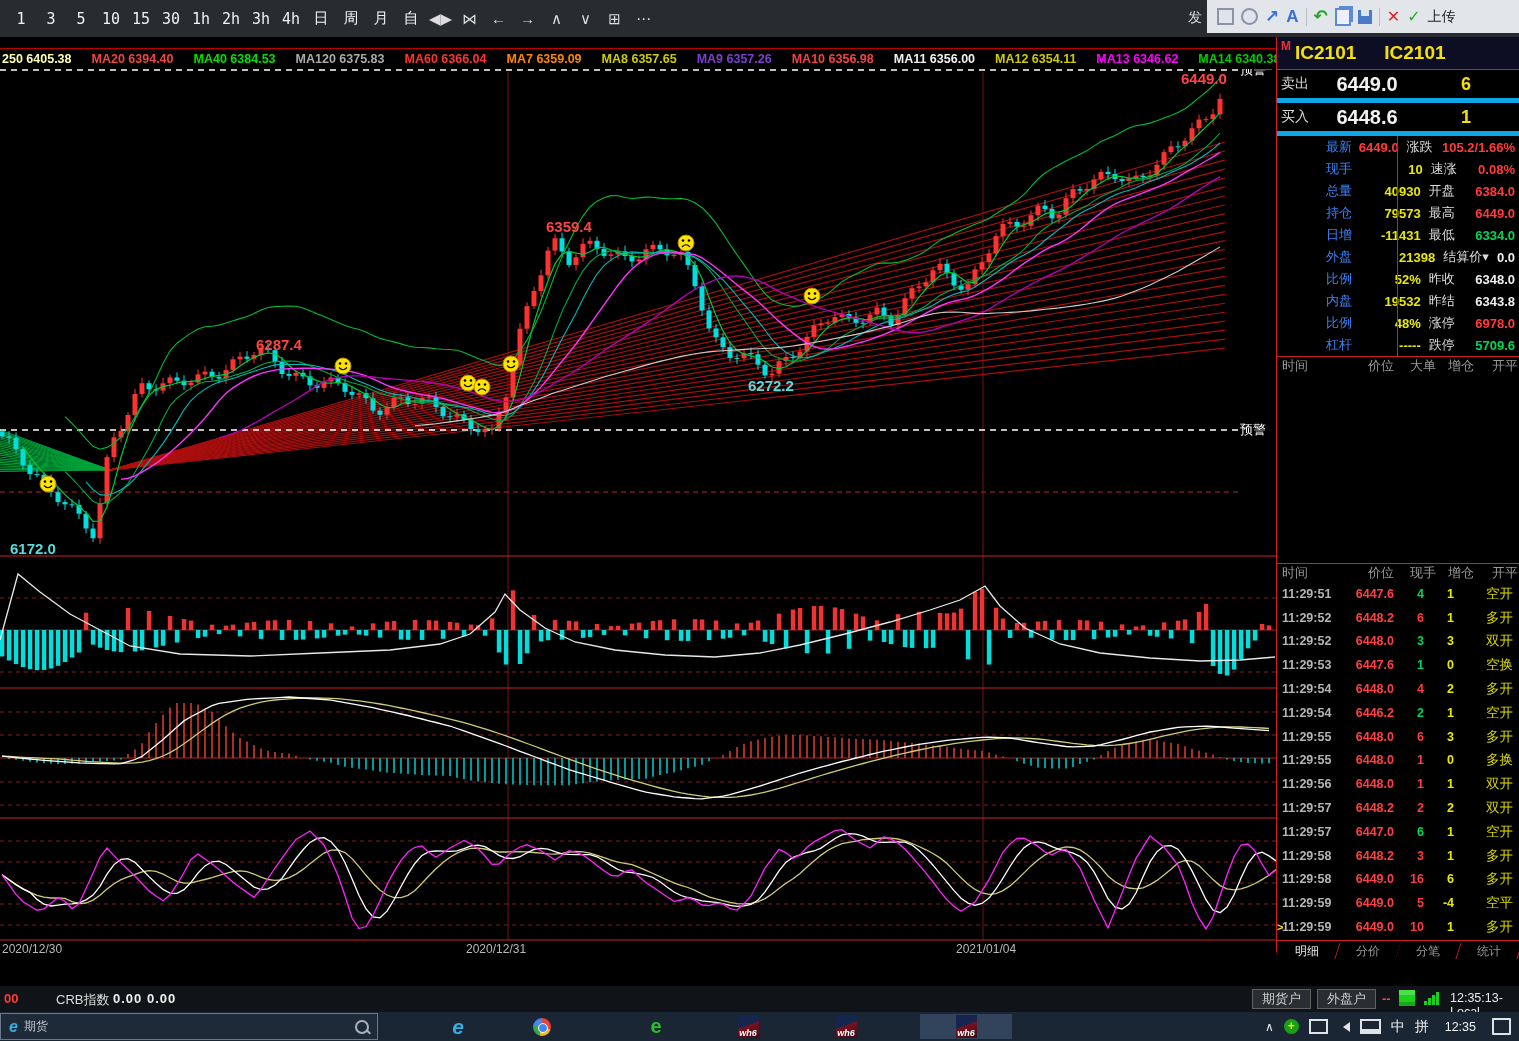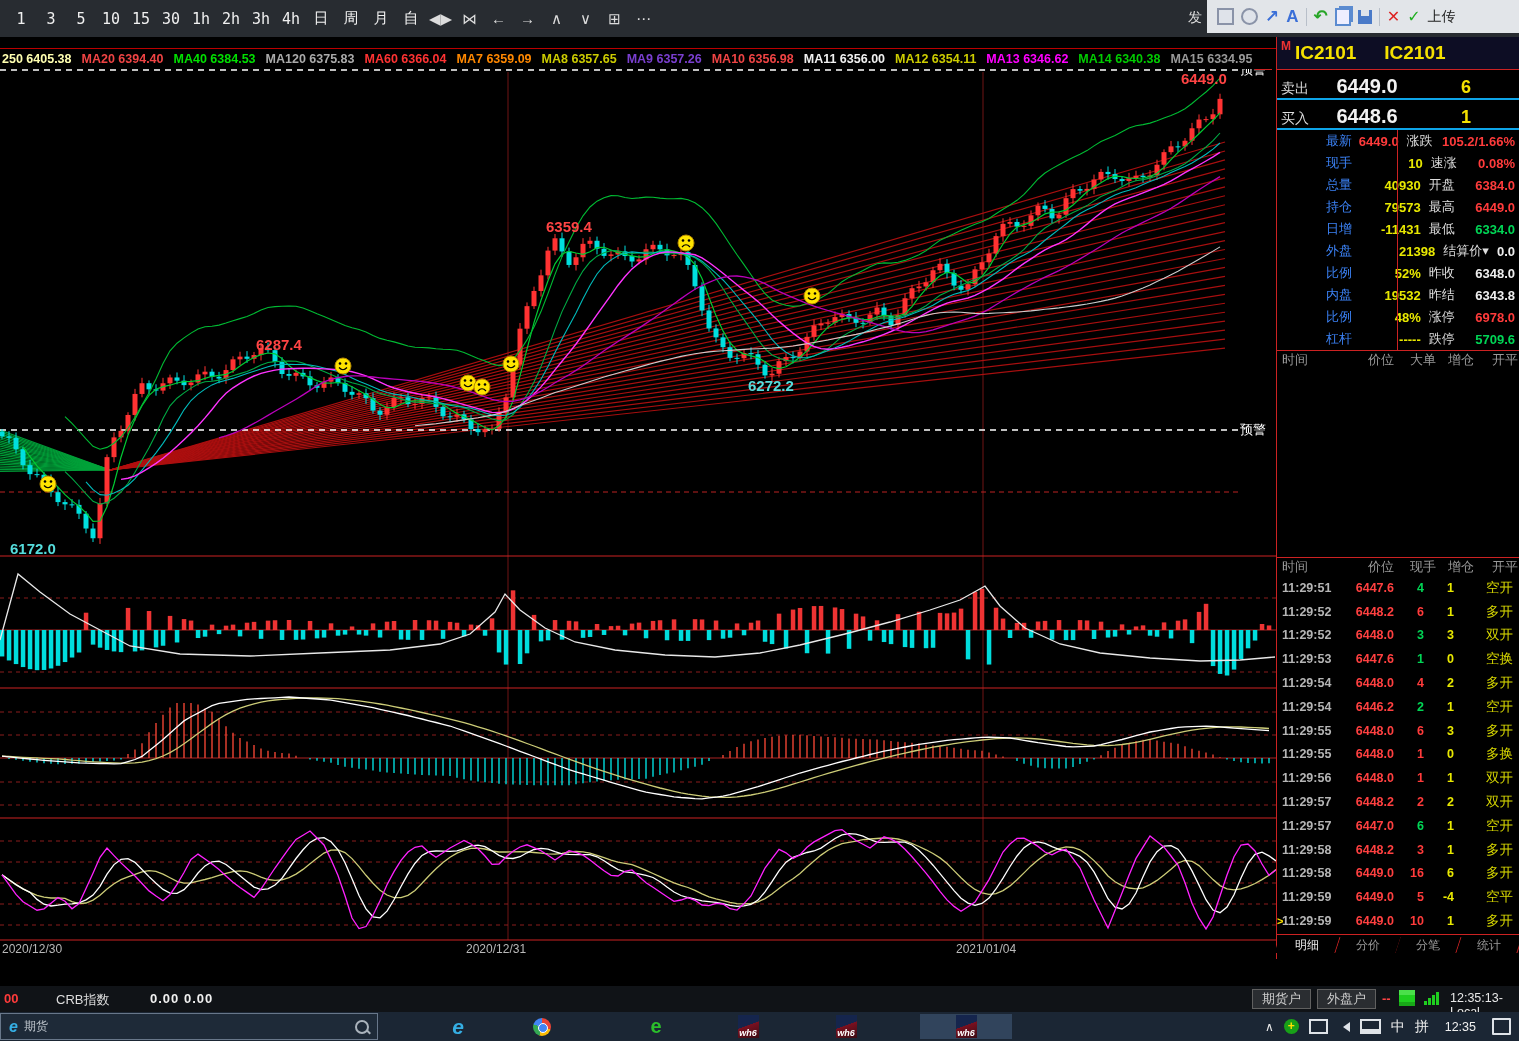--- a/index.html
+++ b/index.html
@@ -20,34 +20,34 @@
   .d-green{font-size:17px;font-weight:bold;color:#27a527;}
   .d-copy{width:12px;height:14px;border:2px solid #5b8bd0;background:#eef;box-shadow:3px -3px 0 -1px #5b8bd0;}
   .d-save{width:14px;height:14px;background:#4a7ac8;position:relative;}
   .d-save::after{content:"";position:absolute;left:3px;top:0;width:8px;height:6px;background:#dfe3ea;}
   .d-x{font-size:16px;font-weight:bold;color:#d22;}
   .d-check{font-size:16px;font-weight:bold;color:#1faf1f;}
   .d-upl{font-size:14px;color:#222;}
   .d-sep{width:1px;height:18px;background:#b8bfc9;}
   
   .mabar{position:absolute;left:0;top:48px;width:1276px;height:20px;background:#000;
-         border-top:1px solid #b00;display:flex;align-items:center;gap:10px;padding-left:2px;
+         border-top:1px solid #b00;display:flex;align-items:center;gap:20px;padding-left:2px;
          font-size:12.5px;font-weight:bold;z-index:5;white-space:nowrap;overflow:hidden;}
   .mait{letter-spacing:0;}
   
   #chart{position:absolute;left:0;top:48px;z-index:2;}
   .dates{position:absolute;left:0;top:941px;width:1276px;height:18px;color:#b9b9b9;font-size:12px;z-index:4;}
   .dates span{position:absolute;top:1px;}
   
   .rpanel{position:absolute;left:1276px;top:37px;width:243px;height:922px;background:#000;
           border-left:1px solid #c22;box-sizing:border-box;color:#ddd;z-index:6;}
   .rtitle{height:32px;background:#0d0d24;border-bottom:1px solid #c22;display:flex;align-items:center;
           color:#f5e100;font-size:19px;font-weight:bold;position:relative;padding-left:18px;gap:28px;}
   .rtitle .m{position:absolute;left:4px;top:2px;color:#e33;font-size:12px;font-weight:bold;}
-  .bidask{height:28px;border-bottom:2px solid #0ea5e9;display:flex;align-items:flex-end;}
+  .bidask{height:28px;border-bottom:5px solid #0ea5e9;display:flex;align-items:center;}
   .bidask .lbl{width:40px;font-size:14px;color:#ddd;padding-left:4px;}
   .bidask .prc{width:92px;font-size:20px;font-weight:bold;color:#f2f2f2;text-align:center;}
   .bidask .qty{flex:1;font-size:18px;font-weight:bold;color:#f5e100;text-align:center;}
   .qgrid{border-bottom:1px solid #c22;position:relative;}
   .qgrid::after{content:"";position:absolute;left:120px;top:0;bottom:0;width:1px;background:#c22;}
   .qrow{height:22px;display:flex;align-items:center;font-size:13px;}
   .qrow .ql{width:52px;padding-left:4px;color:#3b82f6;margin-left:45px;}
   .qrow .qv{width:62px;text-align:right;font-weight:bold;}
   .qrow .ql2{width:56px;padding-left:8px;color:#ddd;}
   .qrow .qv2{flex:1;text-align:right;font-weight:bold;padding-right:4px;}
@@ -75,21 +75,21 @@
   .btab.active{color:#ff8800;border-bottom:2px solid #ff8800;}
   .forum{position:absolute;right:10px;top:3px;color:#ff8800;font-size:13px;display:flex;align-items:center;gap:5px;cursor:pointer;}
   .hp{width:13px;height:8px;border:2px solid #ff8800;border-bottom:none;border-radius:7px 7px 0 0;position:relative;}
   .hp::before,.hp::after{content:"";position:absolute;bottom:-3px;width:3px;height:5px;background:#ff8800;border-radius:1px;}
   .hp::before{left:-1px;} .hp::after{right:-1px;}
   
   .statusbar{position:absolute;left:0;top:986px;width:1519px;height:26px;background:#101317;z-index:7;
              font-size:13px;color:#ddd;}
   .st-00{position:absolute;left:4px;top:5px;color:#ff3b3b;font-weight:bold;}
   .st-crb{position:absolute;left:56px;top:5px;color:#ddd;}
-  .st-crbv{position:absolute;left:113px;top:5px;color:#f0f0f0;font-weight:bold;letter-spacing:1px;margin-left:37px;}
+  .st-crbv{position:absolute;left:113px;top:5px;color:#f0f0f0;font-weight:bold;letter-spacing:1px;}
   .marquee{position:absolute;left:898px;top:0px;width:320px;height:26px;overflow:hidden;color:#ff6600;
            font-size:11px;line-height:13px;}
   .acctbtn{position:absolute;top:3px;height:18px;line-height:18px;padding:0 9px;background:#2a2d31;
            border:1px solid #606060;color:#ccc;font-size:13px;cursor:pointer;}
   .st-dash{position:absolute;left:1382px;top:5px;color:#ff4444;font-weight:bold;}
   .gblock{position:absolute;left:1399px;top:4px;width:16px;height:16px;background:#1fcf1f;
           box-shadow:inset 0 -4px 0 #18a818, inset 0 5px 0 #4ae04a;}
   .sig{position:absolute;left:1424px;top:6px;display:flex;align-items:flex-end;gap:1px;}
   .sig i{display:block;width:3px;background:#1fcf1f;}
   .st-clock{position:absolute;left:1450px;top:5px;color:#e8e8e8;font-size:12.5px;}

